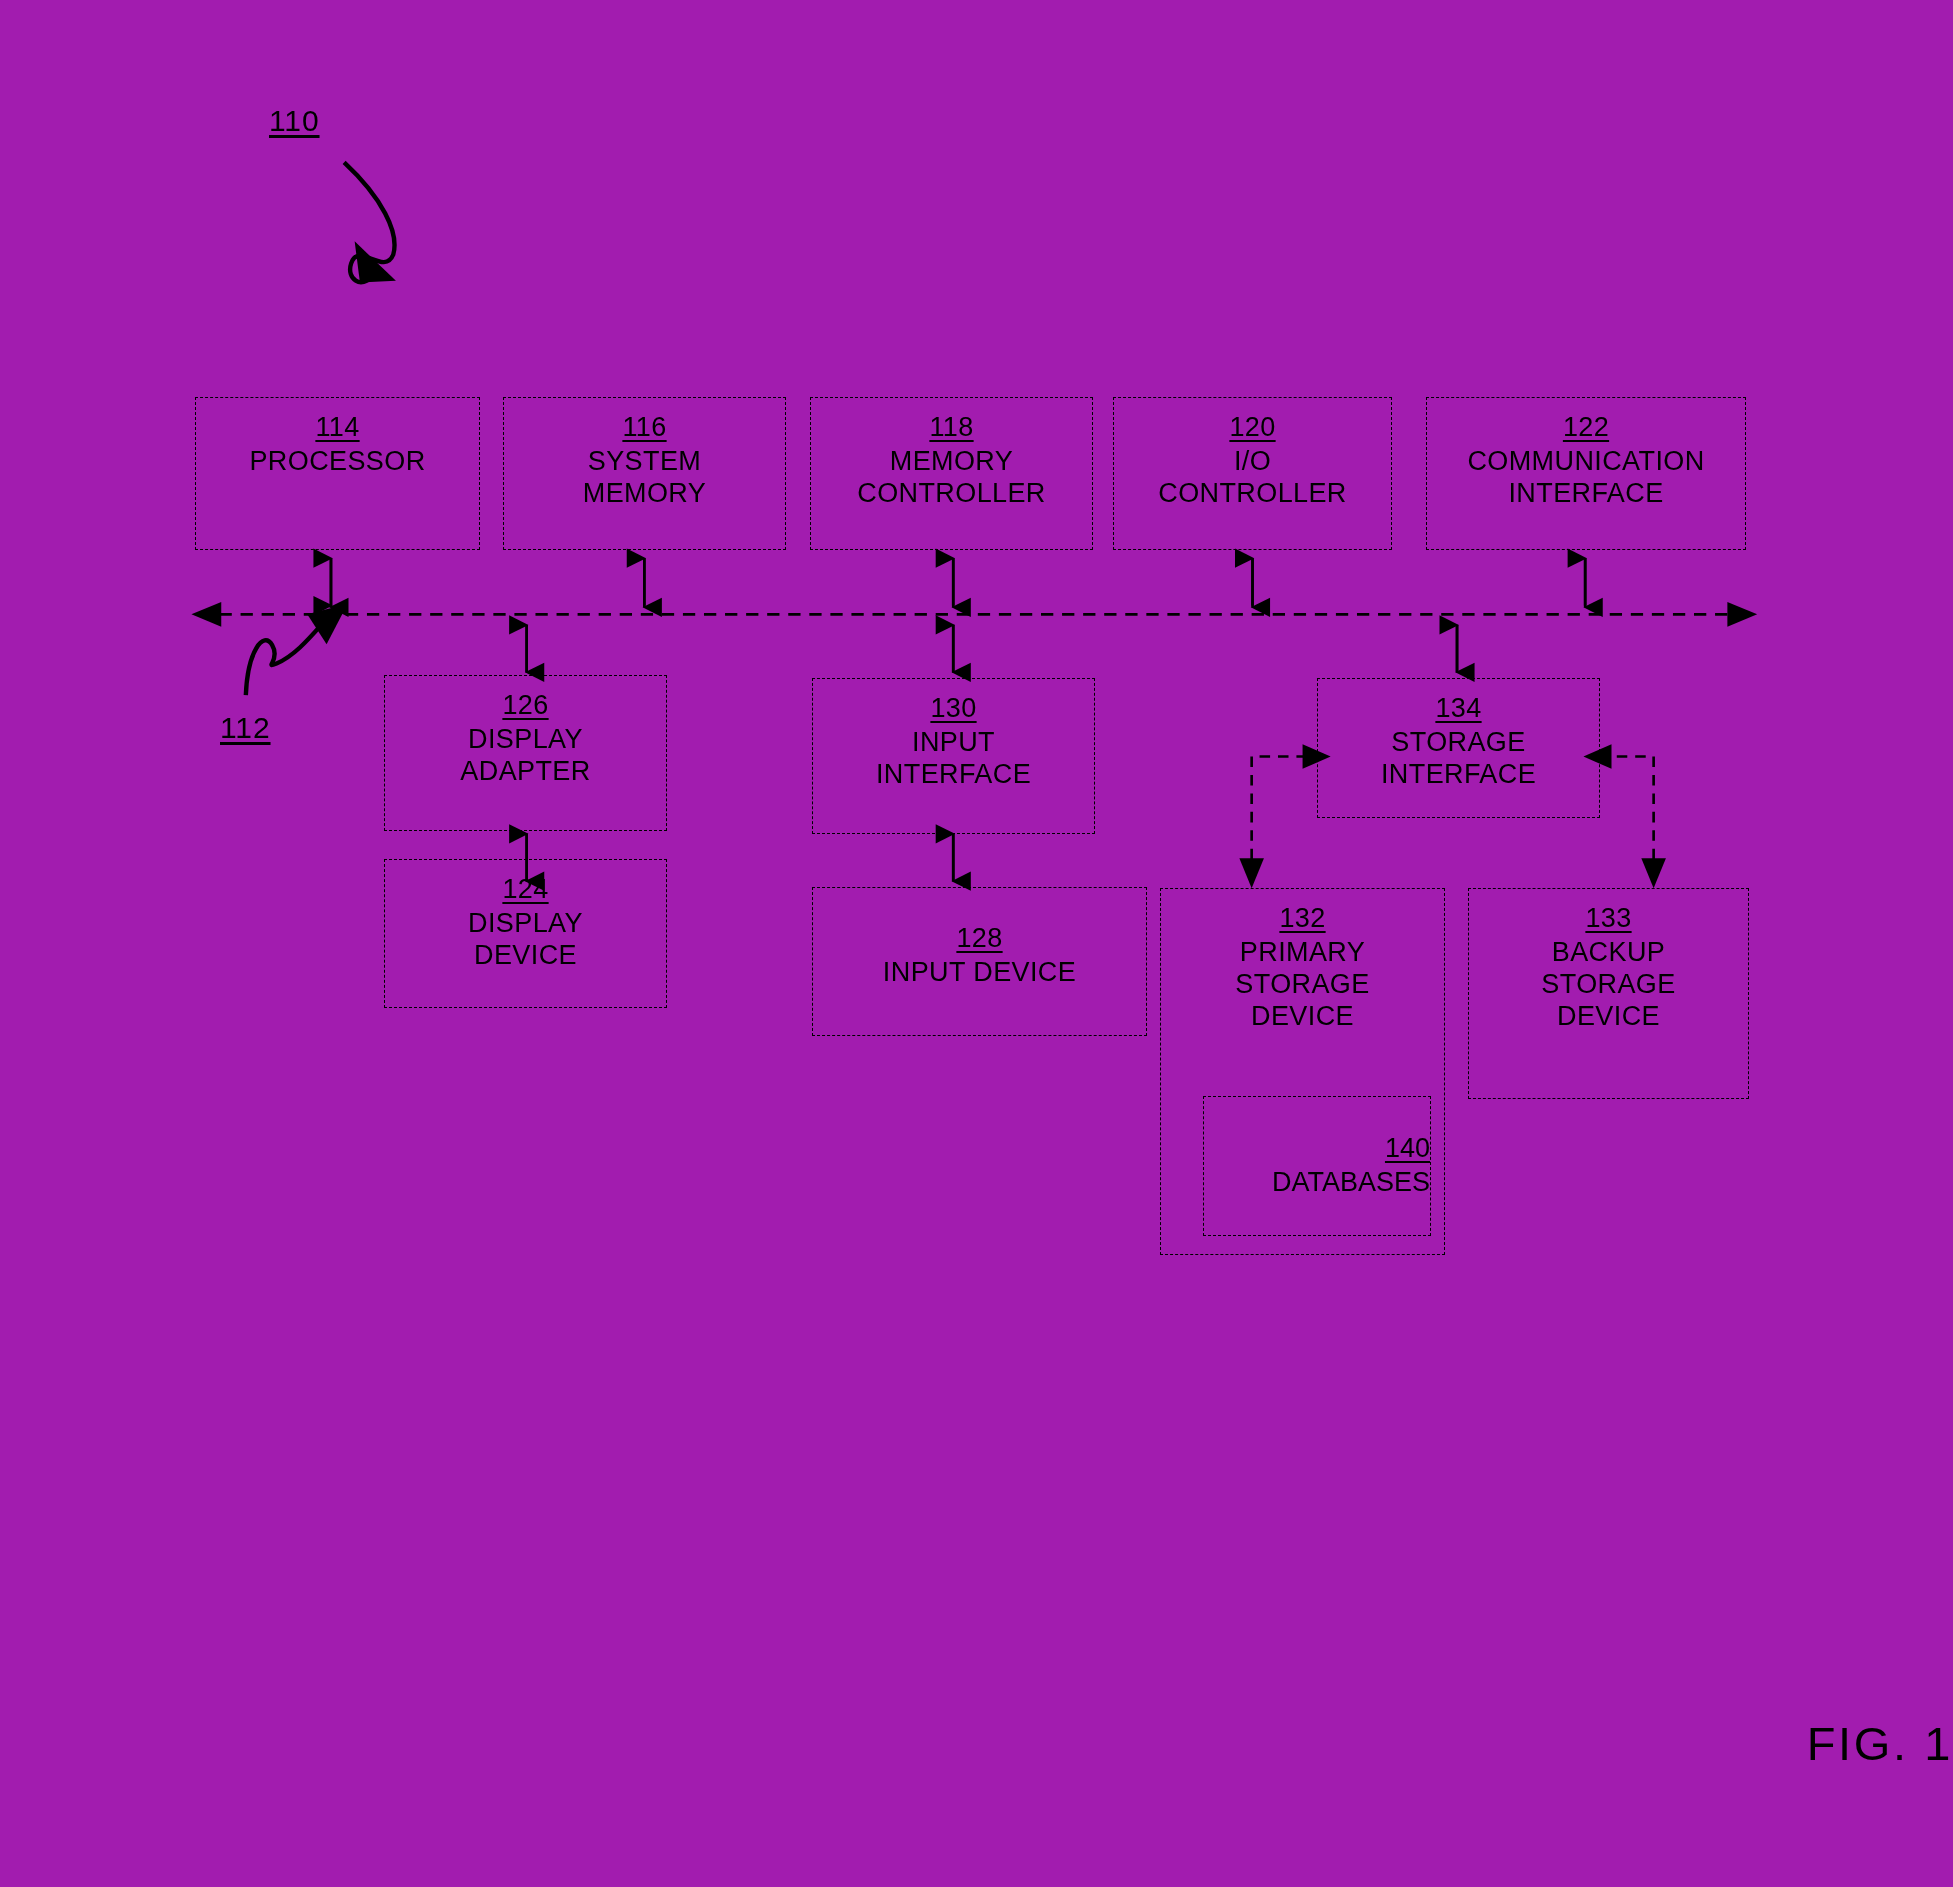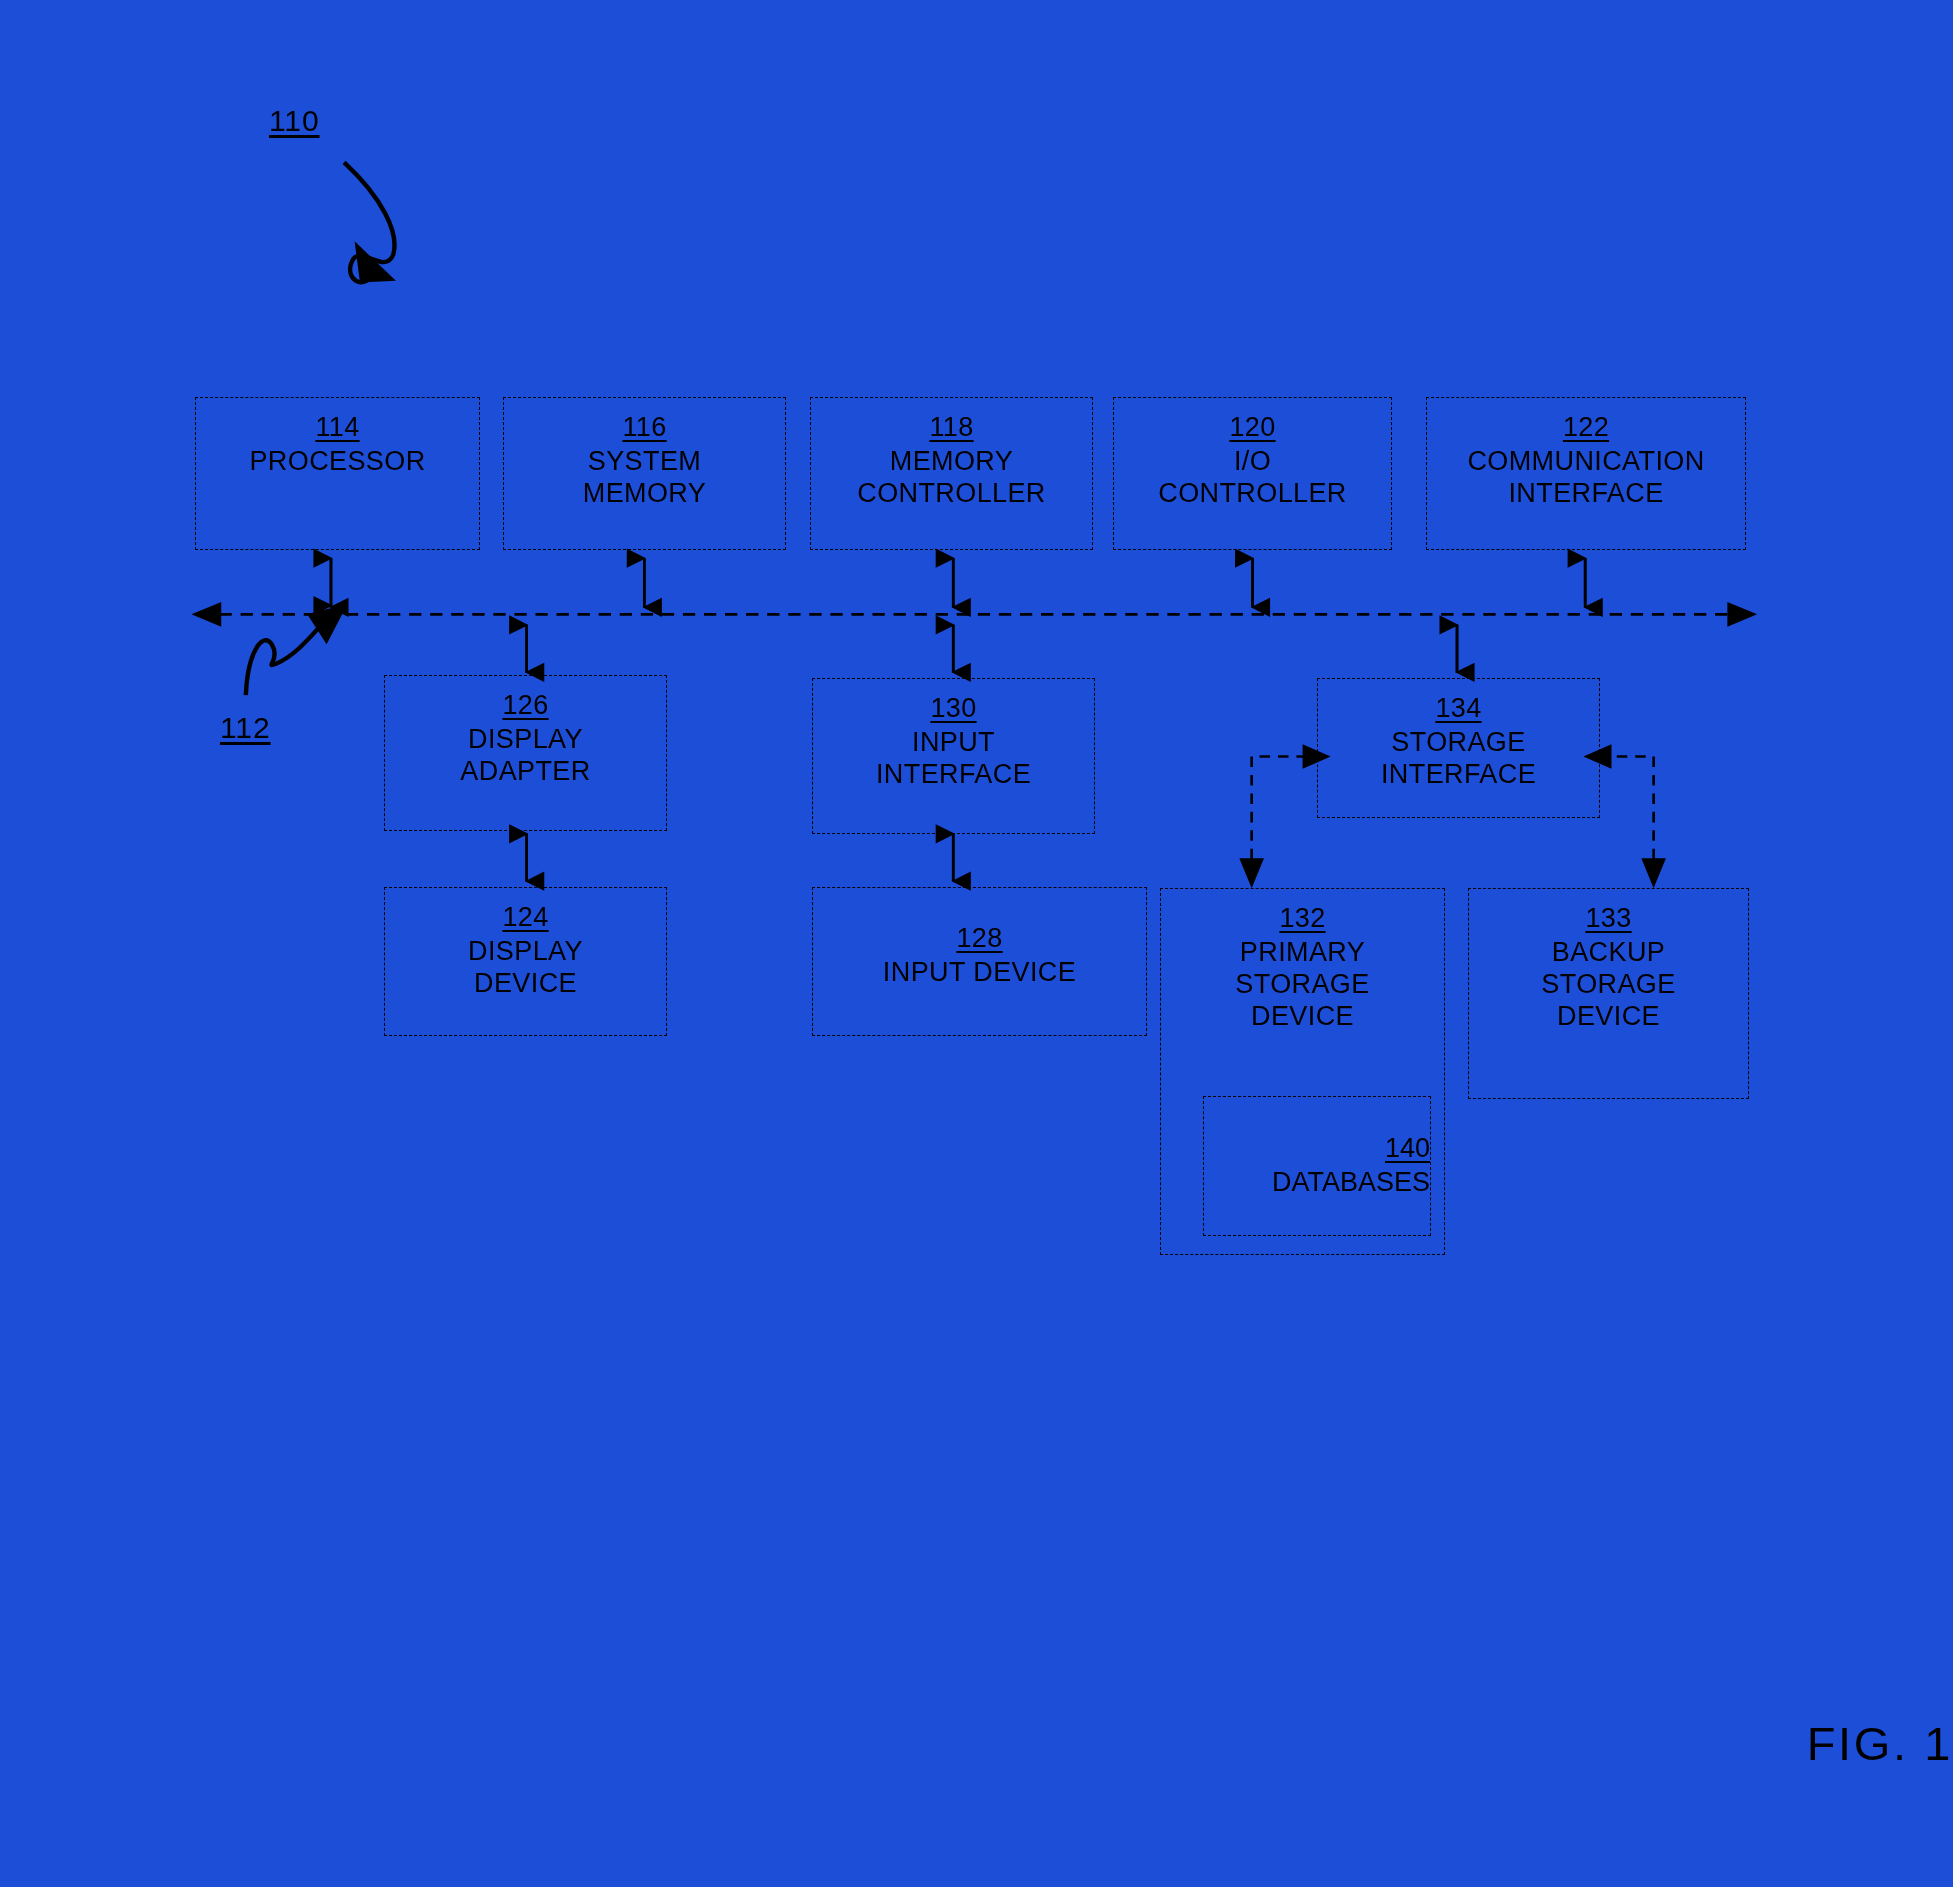--- a/index.html
+++ b/index.html
@@ -8,21 +8,21 @@
     background: #ffffff;
   }
   body {
     font-family: "Liberation Sans", sans-serif;
     color: #000000;
   }
   #figure {
     position: relative;
     width: 1953px;
     height: 1887px;
-    background: #1d4ed8;
+    background: #a21caf;
     overflow: hidden;
   }
   #svg-layer {
     position: absolute;
     left: 0;
     top: 0;
     width: 1953px;
     height: 1887px;
   }
 
@@ -231,21 +231,21 @@
     <span class="lbl">INPUT
 INTERFACE</span>
   </div>
 
   <div class="node" style="left:1317px; top:678px; width:283px; height:140px;">
     <span class="ref">134</span>
     <span class="lbl">STORAGE
 INTERFACE</span>
   </div>
 
-  <div class="node" style="left:384px; top:887px; width:283px; height:149px;">
+  <div class="node" style="left:384px; top:859px; width:283px; height:149px;">
     <span class="ref">124</span>
     <span class="lbl">DISPLAY
 DEVICE</span>
   </div>
 
   <div class="node" style="left:812px; top:887px; width:335px; height:149px;" style2="">
     <span class="ref" style="margin-top:21px;">128</span>
     <span class="lbl">INPUT DEVICE</span>
   </div>
 

